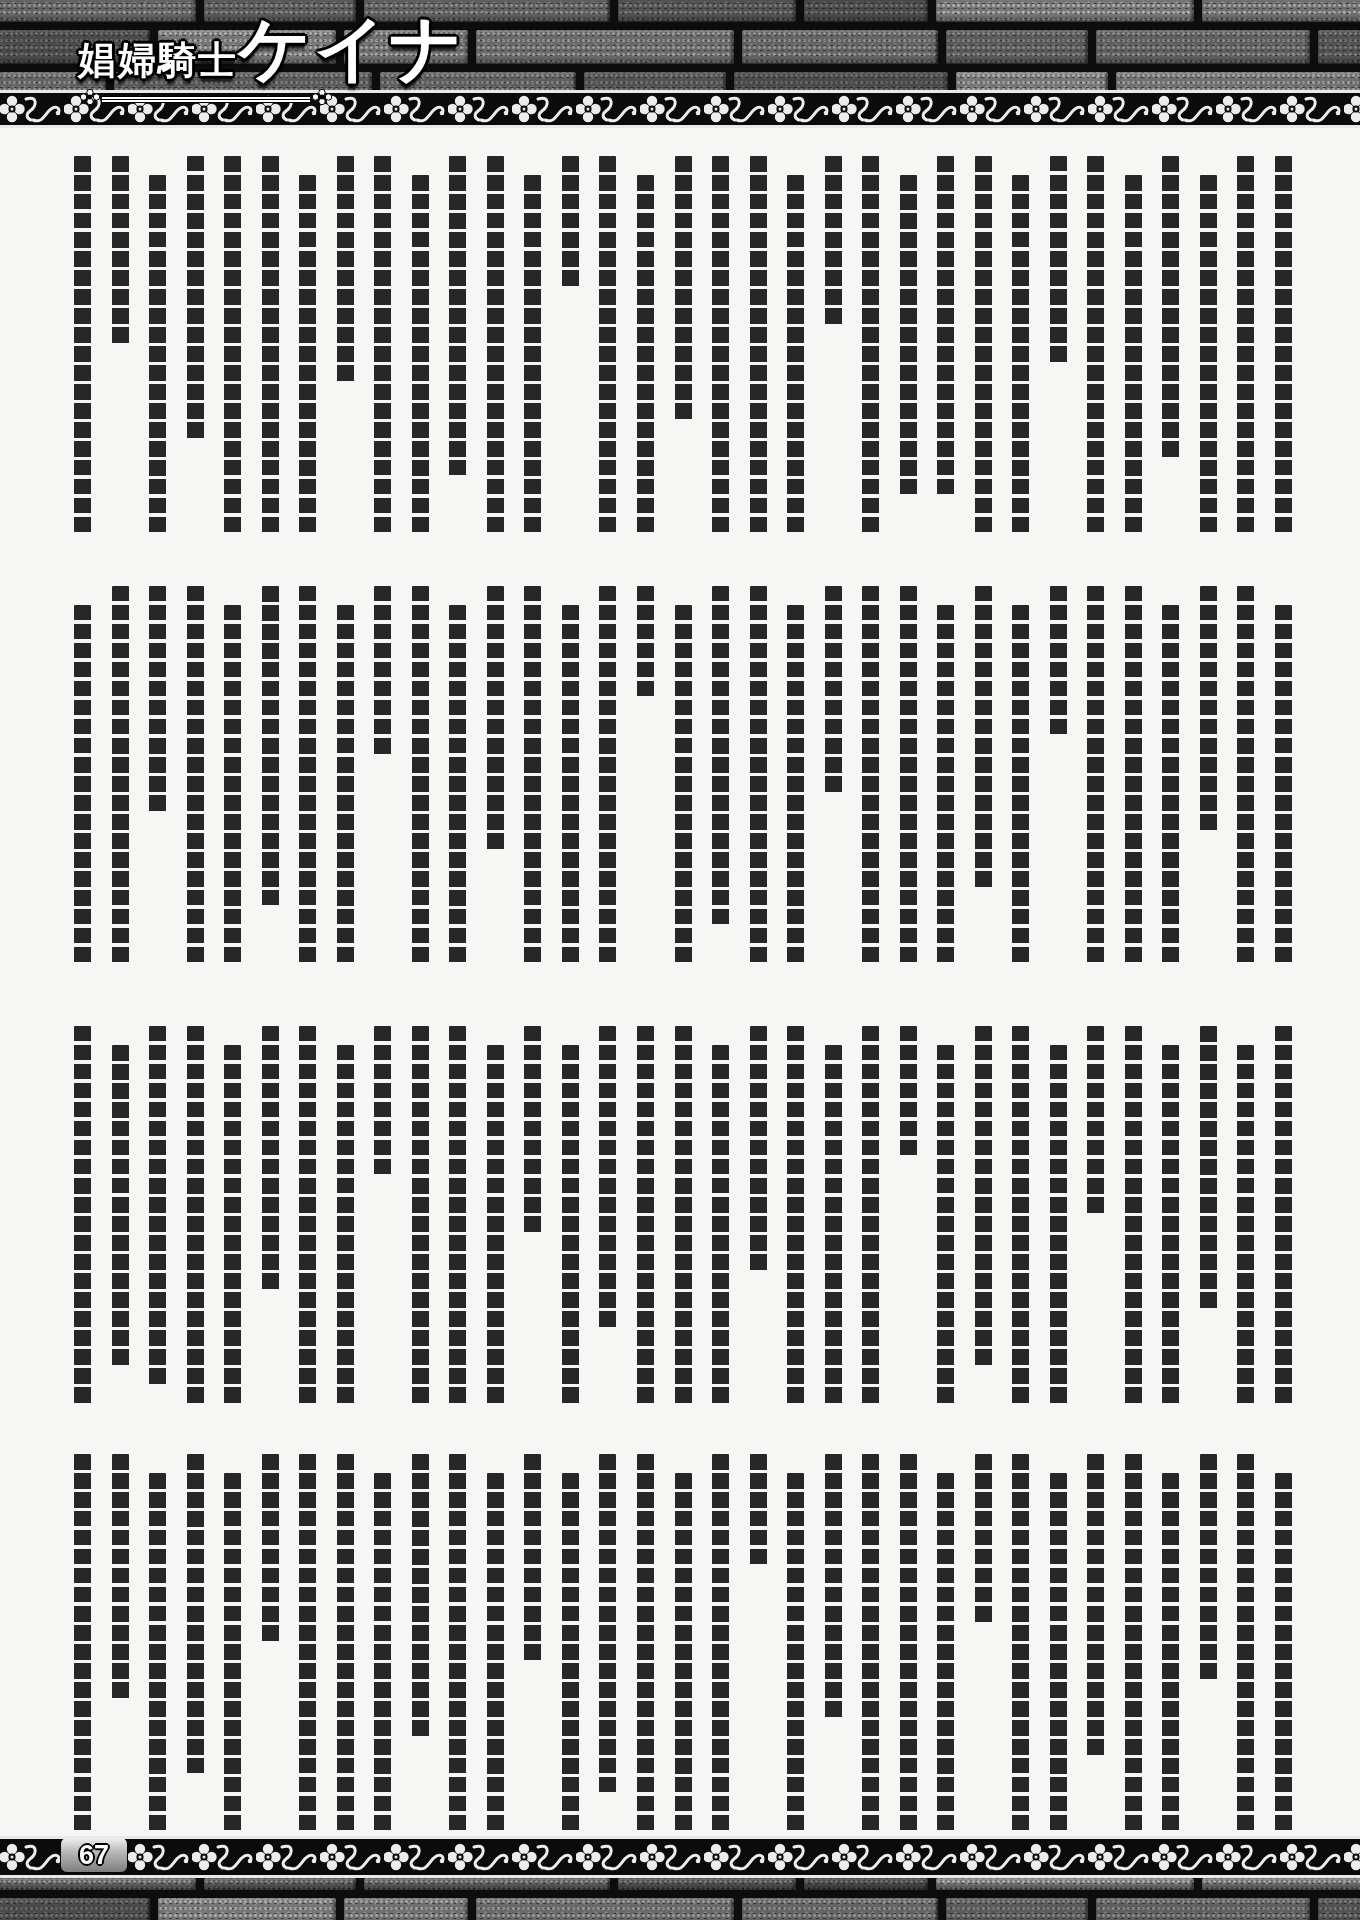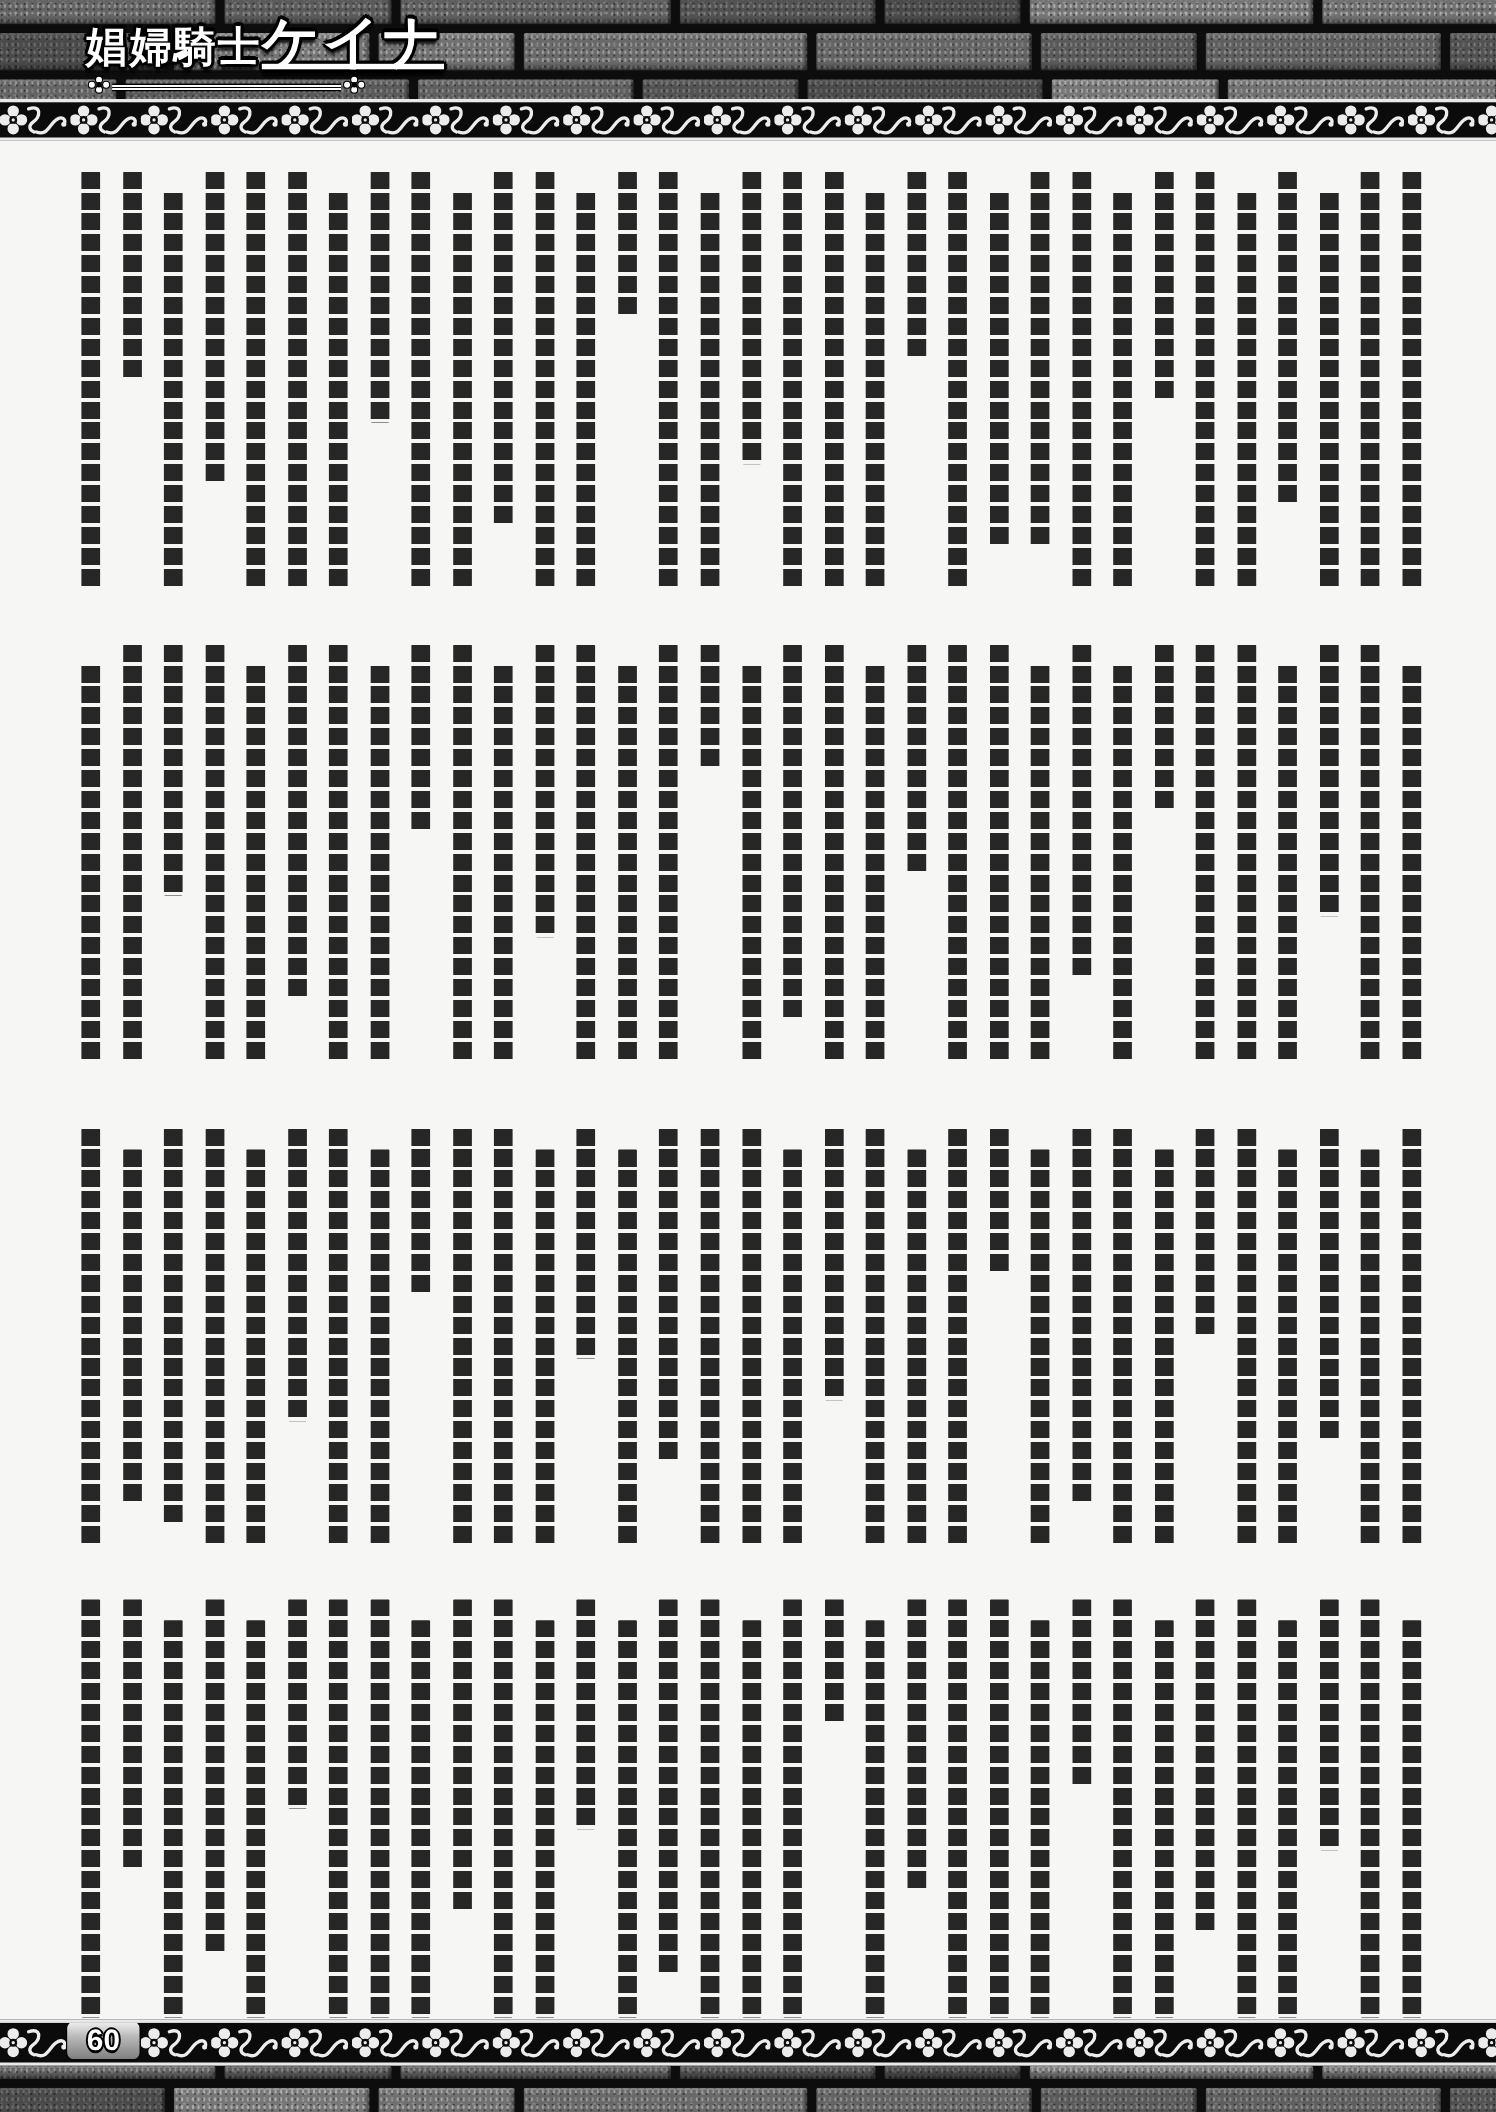--- a/index.html
+++ b/index.html
@@ -56,21 +56,21 @@
   .title-lockup{position:absolute;left:78px;top:12px;z-index:5;}
   .title-line{white-space:nowrap;line-height:1;}
   .title-part1,.title-part2{
     color:#fff;font-weight:bold;letter-spacing:2px;
     text-shadow:
       -3px 0 0 #000,3px 0 0 #000,0 -3px 0 #000,0 3px 0 #000,
       -2px -2px 0 #000,2px -2px 0 #000,-2px 2px 0 #000,2px 2px 0 #000,
       0 6px 3px rgba(0,0,0,.85);
   }
   .title-part1{font-size:38px;}
-  .title-part2{font-size:52px;text-decoration:underline;}
+  .title-part2{font-size:72px;}
   .title-divider{display:flex;align-items:center;width:256px;margin-top:4px;}
   .divider-line{
     flex:1;height:7px;
     background:linear-gradient(180deg,#000 0 1px,#fff 1px 3px,#000 3px 4px,#fff 4px 6px,#000 6px 7px);
   }
   .subtitle{
     margin-top:3px;margin-left:14px;
     font-size:25px;font-weight:bold;color:#fff;letter-spacing:1px;
     text-shadow:
       -2px 0 0 #000,2px 0 0 #000,0 -2px 0 #000,0 2px 0 #000,
@@ -981,21 +981,21 @@
       <circle cx="12" cy="16" r="1.5"></circle>
     </g>
     <g stroke="#ececec" fill="none" stroke-width="3" stroke-linecap="round">
       <path d="M26 6 C38 2 37 13 30 18 C26 21 26 25 31 27"></path>
       <path d="M33 27 C43 31 45 20 51 16 C55 13 59 14 59 18"></path>
     </g>
     <circle cx="58" cy="20" r="2.3" fill="#ececec"></circle>
   </svg>
       </div>
     <div class="page-number-tab">
-      <span class="page-number">60</span>
+      <span class="page-number">67</span>
     </div>
   </div>
 
   <div class="brick brick-bottom">
       <div class="brick-row" style="height: 12px; margin-left: -18px;">
         <div class="brick-unit" style="width: 214px; filter: brightness(1);"></div>
         <div class="brick-unit" style="width: 152px; filter: brightness(0.9);"></div>
         <div class="brick-unit" style="width: 246px; filter: brightness(0.95);"></div>
         <div class="brick-unit" style="width: 178px; filter: brightness(0.82);"></div>
         <div class="brick-unit" style="width: 124px; filter: brightness(0.74);"></div>

